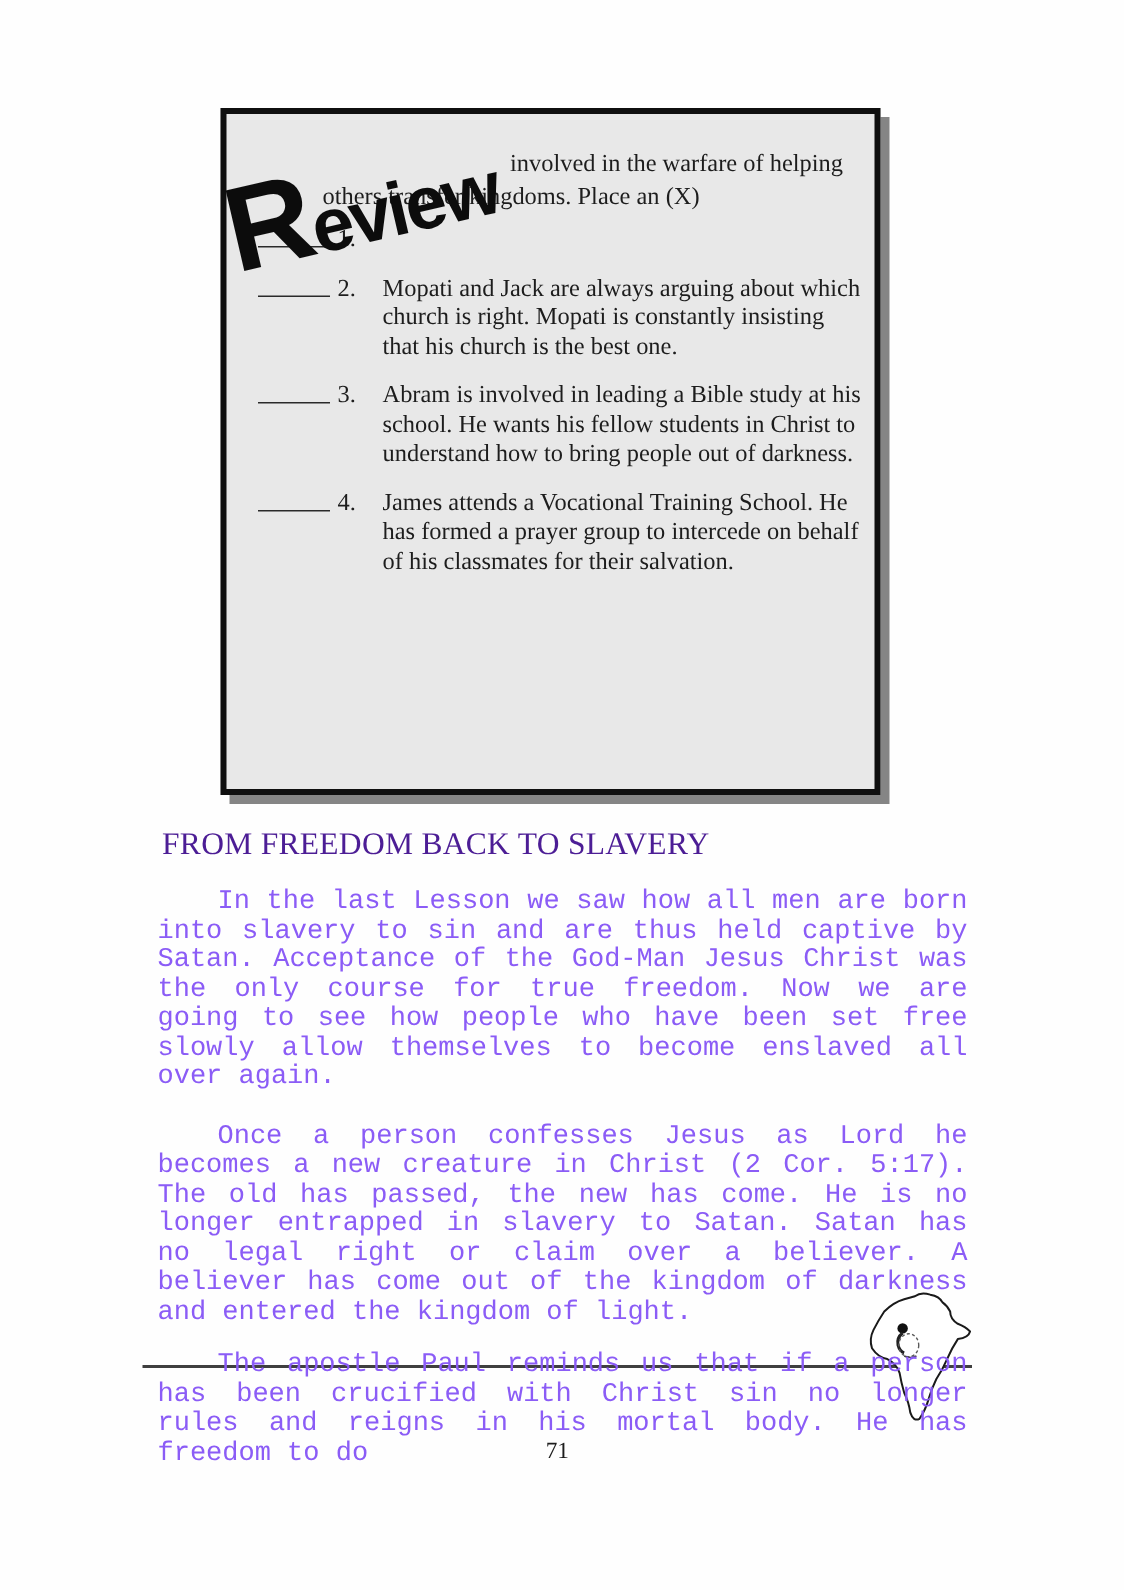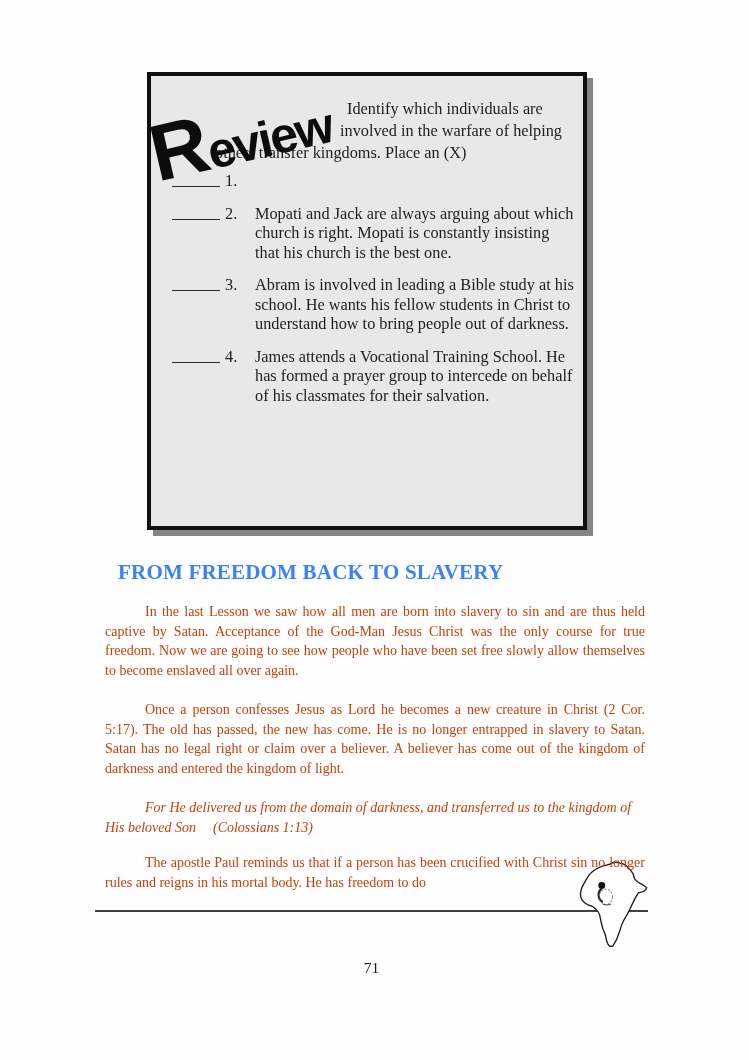--- a/index.html
+++ b/index.html
@@ -56,30 +56,31 @@
   }
   .num{flex:0 0 auto;width:21px;margin-right:9px;text-align:left;}
   .itxt{width:322px;}
 
   
   .content{
     position:absolute;left:105px;top:546px;width:540px;
     z-index:3;
   }
   .section-heading{
-    margin:13px;
+    margin:3px;
     font-size:21px;line-height:26px;
-    font-weight:bold;
+    font-weight:normal;
     letter-spacing:0.2px;
-    color:#3b82f6;
+    color:#4c1d95;
   }
   .content p{
-    font-size:14px;line-height:19.5px;
+    font-size:18px;line-height:19.5px;
     text-indent:40px;
-    color:#c2410c;
+    color:#8b5cf6;
+    font-family:Liberation Mono, monospace;
   }
   .p1{margin:17px 0 0 0;text-align:justify;}
   .p2{margin:20px 0 0 0;text-align:justify;}
   .quote{margin:20px 0 0 0;font-style:italic;text-align:left;}
   .qgap{display:inline-block;width:17px;}
   .p3{margin:16px 0 0 0;text-align:justify;}
 
   
   .footer-rule{
     position:absolute;left:95px;top:910px;width:553px;height:2px;
@@ -97,21 +98,20 @@
 </style>
 </head>
 <body>
 
 <div class="page">
 
   <div class="review-box">
     <div class="review-logo">Review</div>
 
     <div>
-      <div class="instr-line il1">Identify which individuals are</div>
       <div class="instr-line il2">involved in the warfare of helping</div>
       <div class="instr-line il3">others transfer kingdoms. Place an (X)</div>
     </div>
 
     <div class="items">
       <div class="item">
         <span class="blank"></span>
         <span class="num">1.</span>
       </div>
       <div class="item">
@@ -129,21 +129,20 @@
         <span class="num">4.</span>
         <div class="itxt">James attends a Vocational Training School. He has formed a prayer group to intercede on behalf of his classmates for their salvation.</div>
       </div>
     </div>
   </div>
 
   <div class="content">
     <h1 class="section-heading">FROM FREEDOM BACK TO SLAVERY</h1>
     <p class="p1">In the last Lesson we saw how all men are born into slavery to sin and are thus held captive by Satan.  Acceptance of the God-Man Jesus Christ was the only course for true freedom. Now we are going to see how people who have been set free slowly allow themselves to become enslaved all over again.</p>
     <p class="p2">Once a person confesses Jesus as Lord he becomes a new creature in Christ (2 Cor. 5:17). The old has passed, the new has come. He is no longer entrapped in slavery to Satan. Satan has no legal right or claim over a believer. A believer has come out of the kingdom of darkness and entered the kingdom of light.</p>
-    <p class="quote"><span>For He delivered us from the domain of darkness, and transferred us to the kingdom of His beloved Son</span><span class="qgap"></span><span>(Colossians 1:13)</span></p>
     <p class="p3">The apostle Paul reminds us that if a person has been crucified with Christ sin no longer rules and reigns in his mortal body. He has freedom to do</p>
   </div>
 
   <div class="footer-rule"></div>
   <div class="page-number">71</div>
 
   <svg class="africa" viewBox="0 0 74 92" aria-hidden="true">
     <path d="M34 6 Q38 3 44 5 Q50 6 52 10 Q55 12 57 16 Q57 21 62 24 Q67 26 70 29 Q69 33 62 34 Q58 40 55 47 Q52 54 48 60 Q45 66 43 73 Q41 80 37 86 Q33 88 31 82 Q30 75 27 69 Q25 62 24 56 Q22 50 16 47 Q10 46 6 40 Q4 34 7 28 Q10 22 14 16 Q20 10 27 8 Z" fill="#ffffff" stroke="#1a1a1a" stroke-width="1.3" stroke-linejoin="round"></path>
     <circle cx="26" cy="27" r="3.4" fill="#111111"></circle>
     <path d="M26 30 q-4 3 -3 8 q1 4 4 5" fill="none" stroke="#222222" stroke-width="2"></path>

